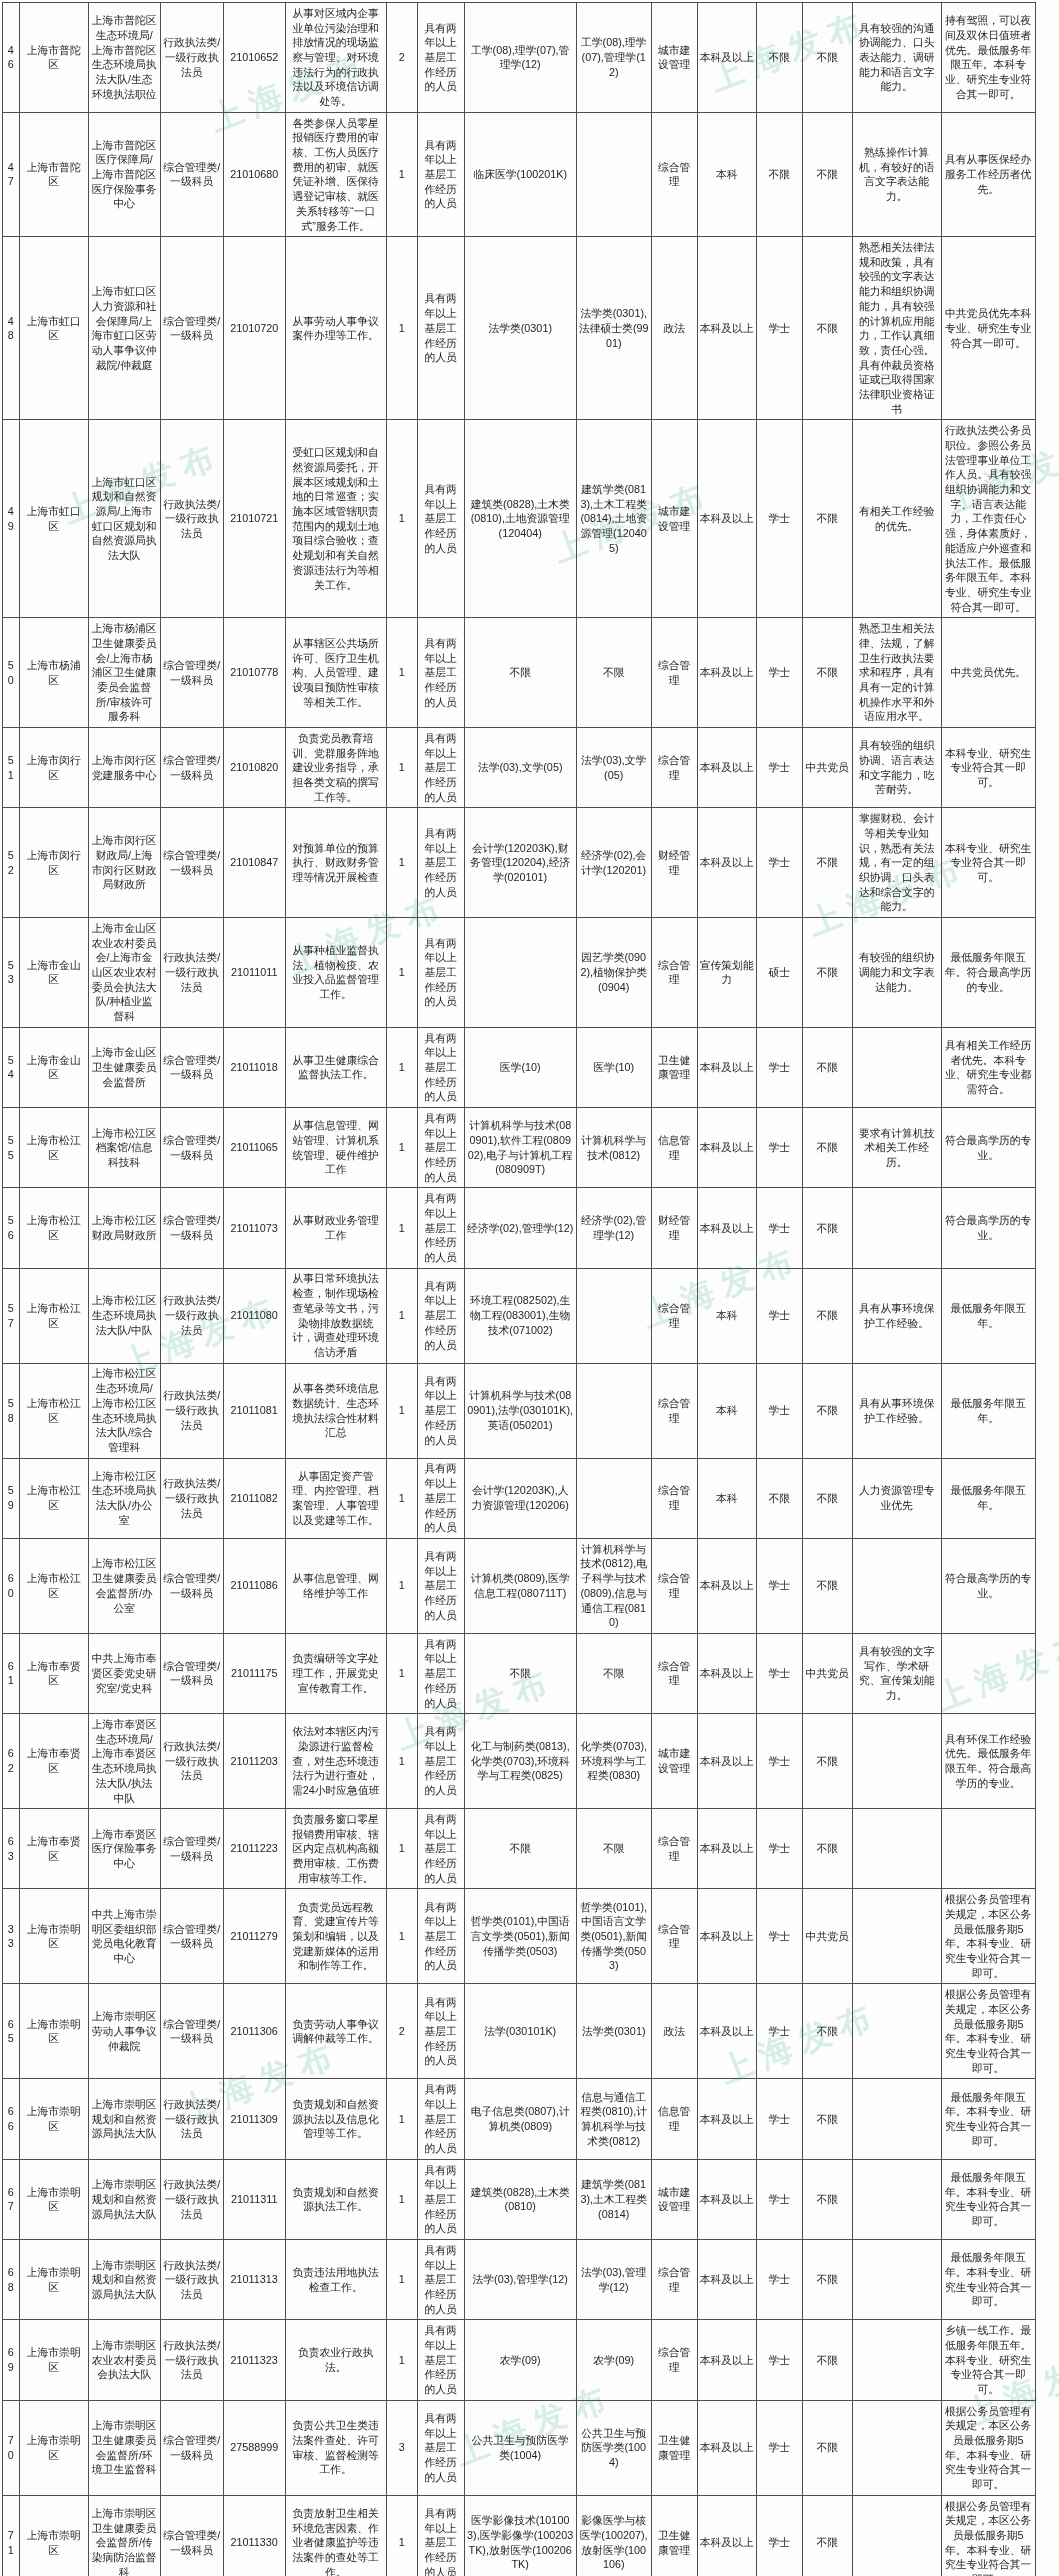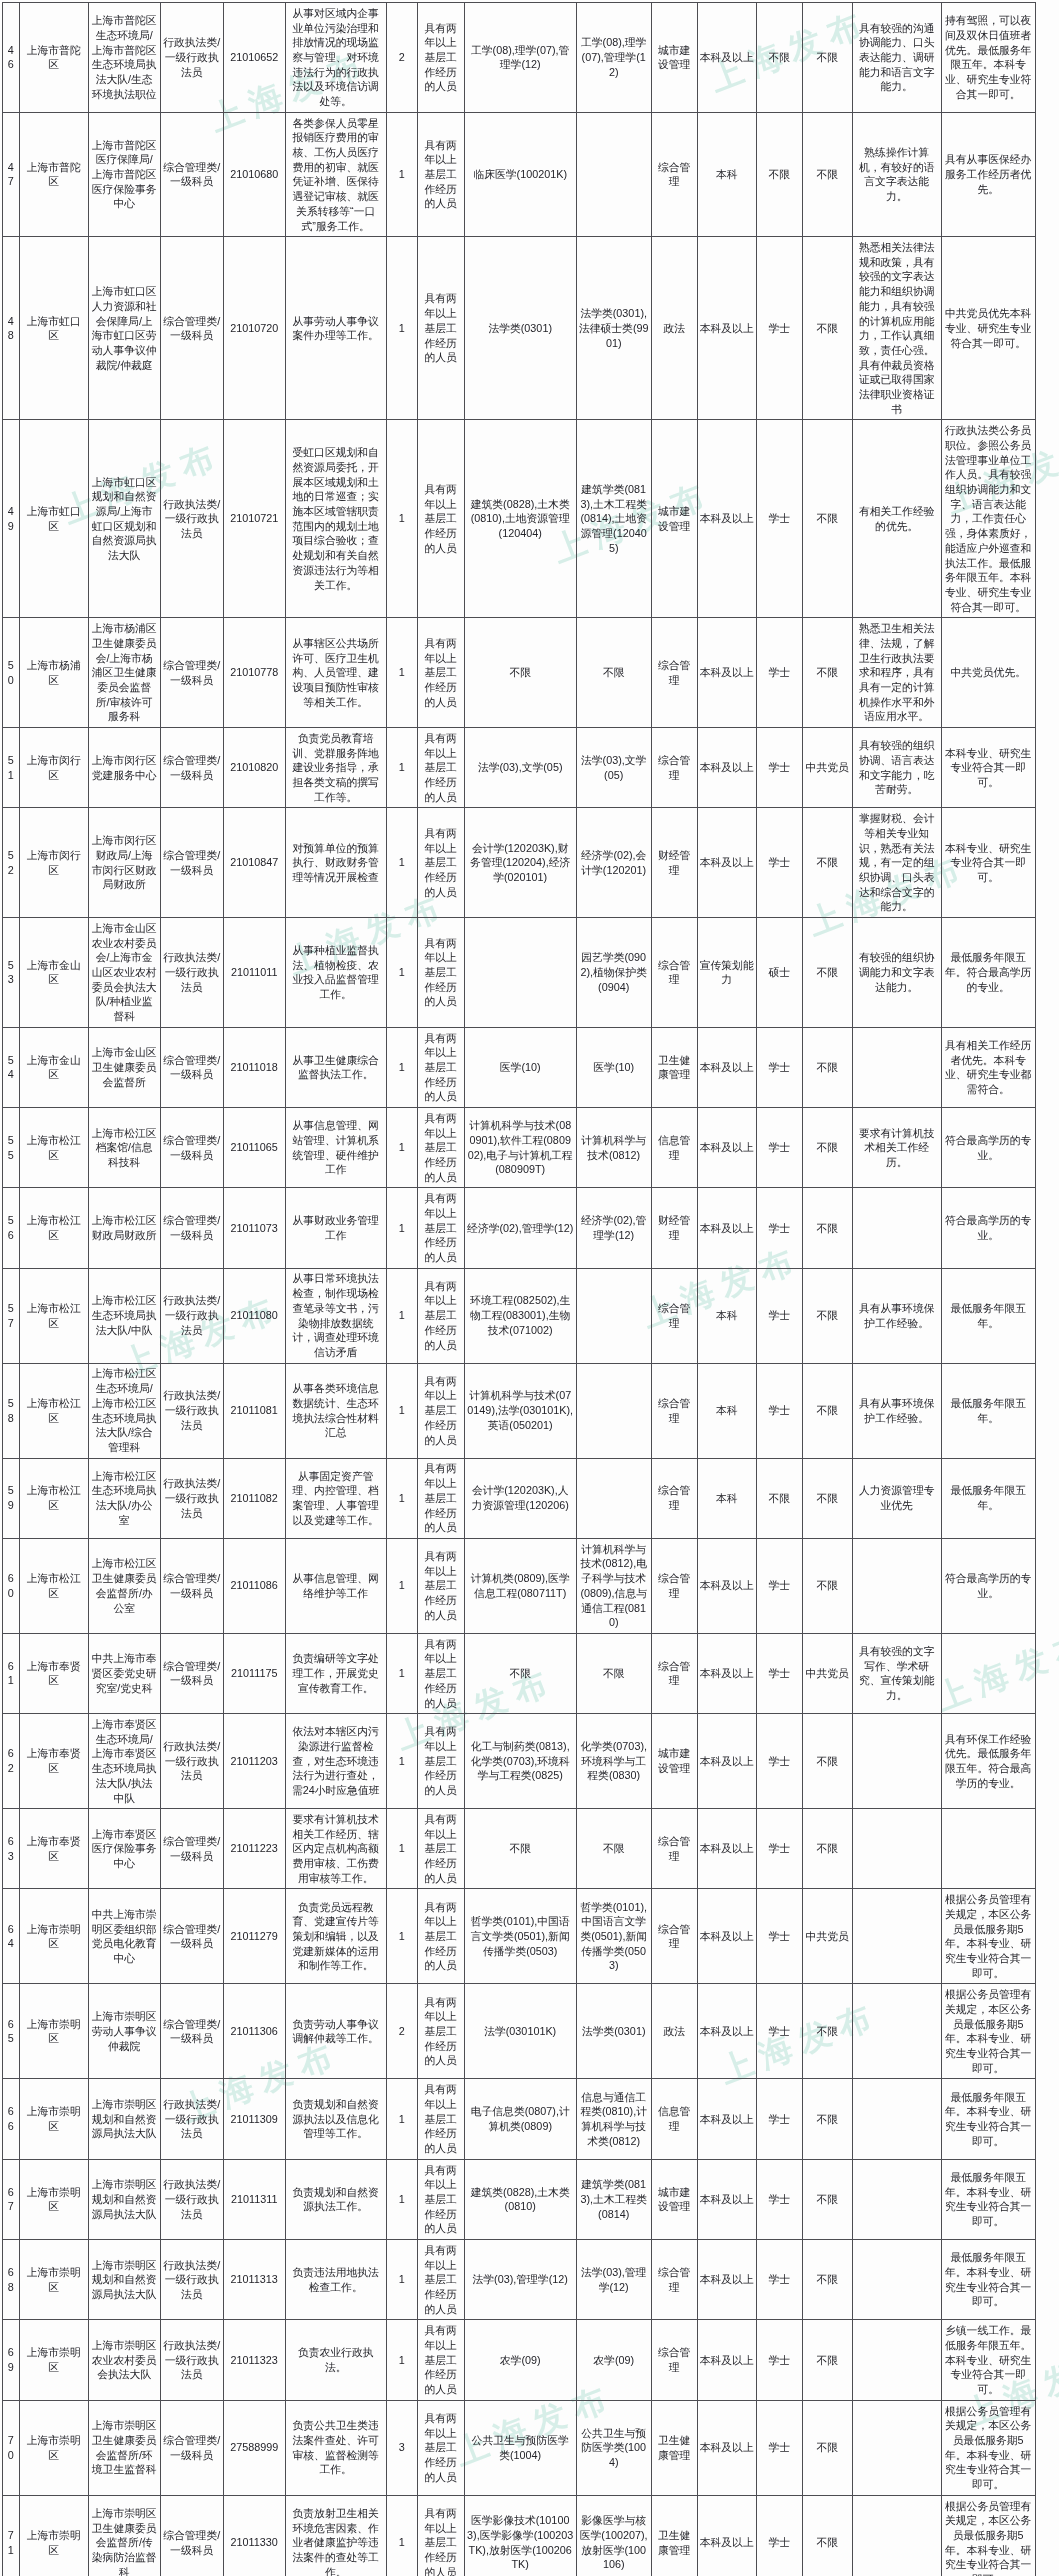--- a/index.html
+++ b/index.html
@@ -281,21 +281,21 @@
         </tr>
         <tr>
           <td class="c-seq">58</td>
           <td class="c-district">上海市松江区</td>
           <td class="c-unit">上海市松江区生态环境局/上海市松江区生态环境局执法大队/综合管理科</td>
           <td class="c-position-type">行政执法类/一级行政执法员</td>
           <td class="c-code">21011081</td>
           <td class="c-duties">从事各类环境信息数据统计、生态环境执法综合性材料汇总</td>
           <td class="c-openings">1</td>
           <td class="c-grassroots-exp">具有两年以上基层工作经历的人员</td>
-          <td class="c-major-bachelor">计算机科学与技术(070149),法学(030101K),英语(050201)</td>
+          <td class="c-major-bachelor">计算机科学与技术(080901),法学(030101K),英语(050201)</td>
           <td class="c-major-graduate"></td>
           <td class="c-category">综合管理</td>
           <td class="c-education">本科</td>
           <td class="c-degree">学士</td>
           <td class="c-political-status">不限</td>
           <td class="c-other-requirements">具有从事环境保护工作经验。</td>
           <td class="c-remarks">最低服务年限五年。</td>
         </tr>
         <tr>
           <td class="c-seq">59</td>
@@ -368,34 +368,34 @@
           <td class="c-political-status">不限</td>
           <td class="c-other-requirements"></td>
           <td class="c-remarks">具有环保工作经验优先。最低服务年限五年。符合最高学历的专业。</td>
         </tr>
         <tr>
           <td class="c-seq">63</td>
           <td class="c-district">上海市奉贤区</td>
           <td class="c-unit">上海市奉贤区医疗保险事务中心</td>
           <td class="c-position-type">综合管理类/一级科员</td>
           <td class="c-code">21011223</td>
-          <td class="c-duties">要求有计算机技术相关工作经历、辖区内定点机构高额费用审核、工伤费用审核等工作。</td>
+          <td class="c-duties">负责服务窗口零星报销费用审核、辖区内定点机构高额费用审核、工伤费用审核等工作。</td>
           <td class="c-openings">1</td>
           <td class="c-grassroots-exp">具有两年以上基层工作经历的人员</td>
           <td class="c-major-bachelor">不限</td>
           <td class="c-major-graduate">不限</td>
           <td class="c-category">综合管理</td>
           <td class="c-education">本科及以上</td>
           <td class="c-degree">学士</td>
           <td class="c-political-status">不限</td>
           <td class="c-other-requirements"></td>
           <td class="c-remarks"></td>
         </tr>
         <tr>
-          <td class="c-seq">64</td>
+          <td class="c-seq">33</td>
           <td class="c-district">上海市崇明区</td>
           <td class="c-unit">中共上海市崇明区委组织部党员电化教育中心</td>
           <td class="c-position-type">综合管理类/一级科员</td>
           <td class="c-code">21011279</td>
           <td class="c-duties">负责党员远程教育、党建宣传片等策划和编辑，以及党建新媒体的运用和制作等工作。</td>
           <td class="c-openings">1</td>
           <td class="c-grassroots-exp">具有两年以上基层工作经历的人员</td>
           <td class="c-major-bachelor">哲学类(0101),中国语言文学类(0501),新闻传播学类(0503)</td>
           <td class="c-major-graduate">哲学类(0101),中国语言文学类(0501),新闻传播学类(0503)</td>
           <td class="c-category">综合管理</td>

